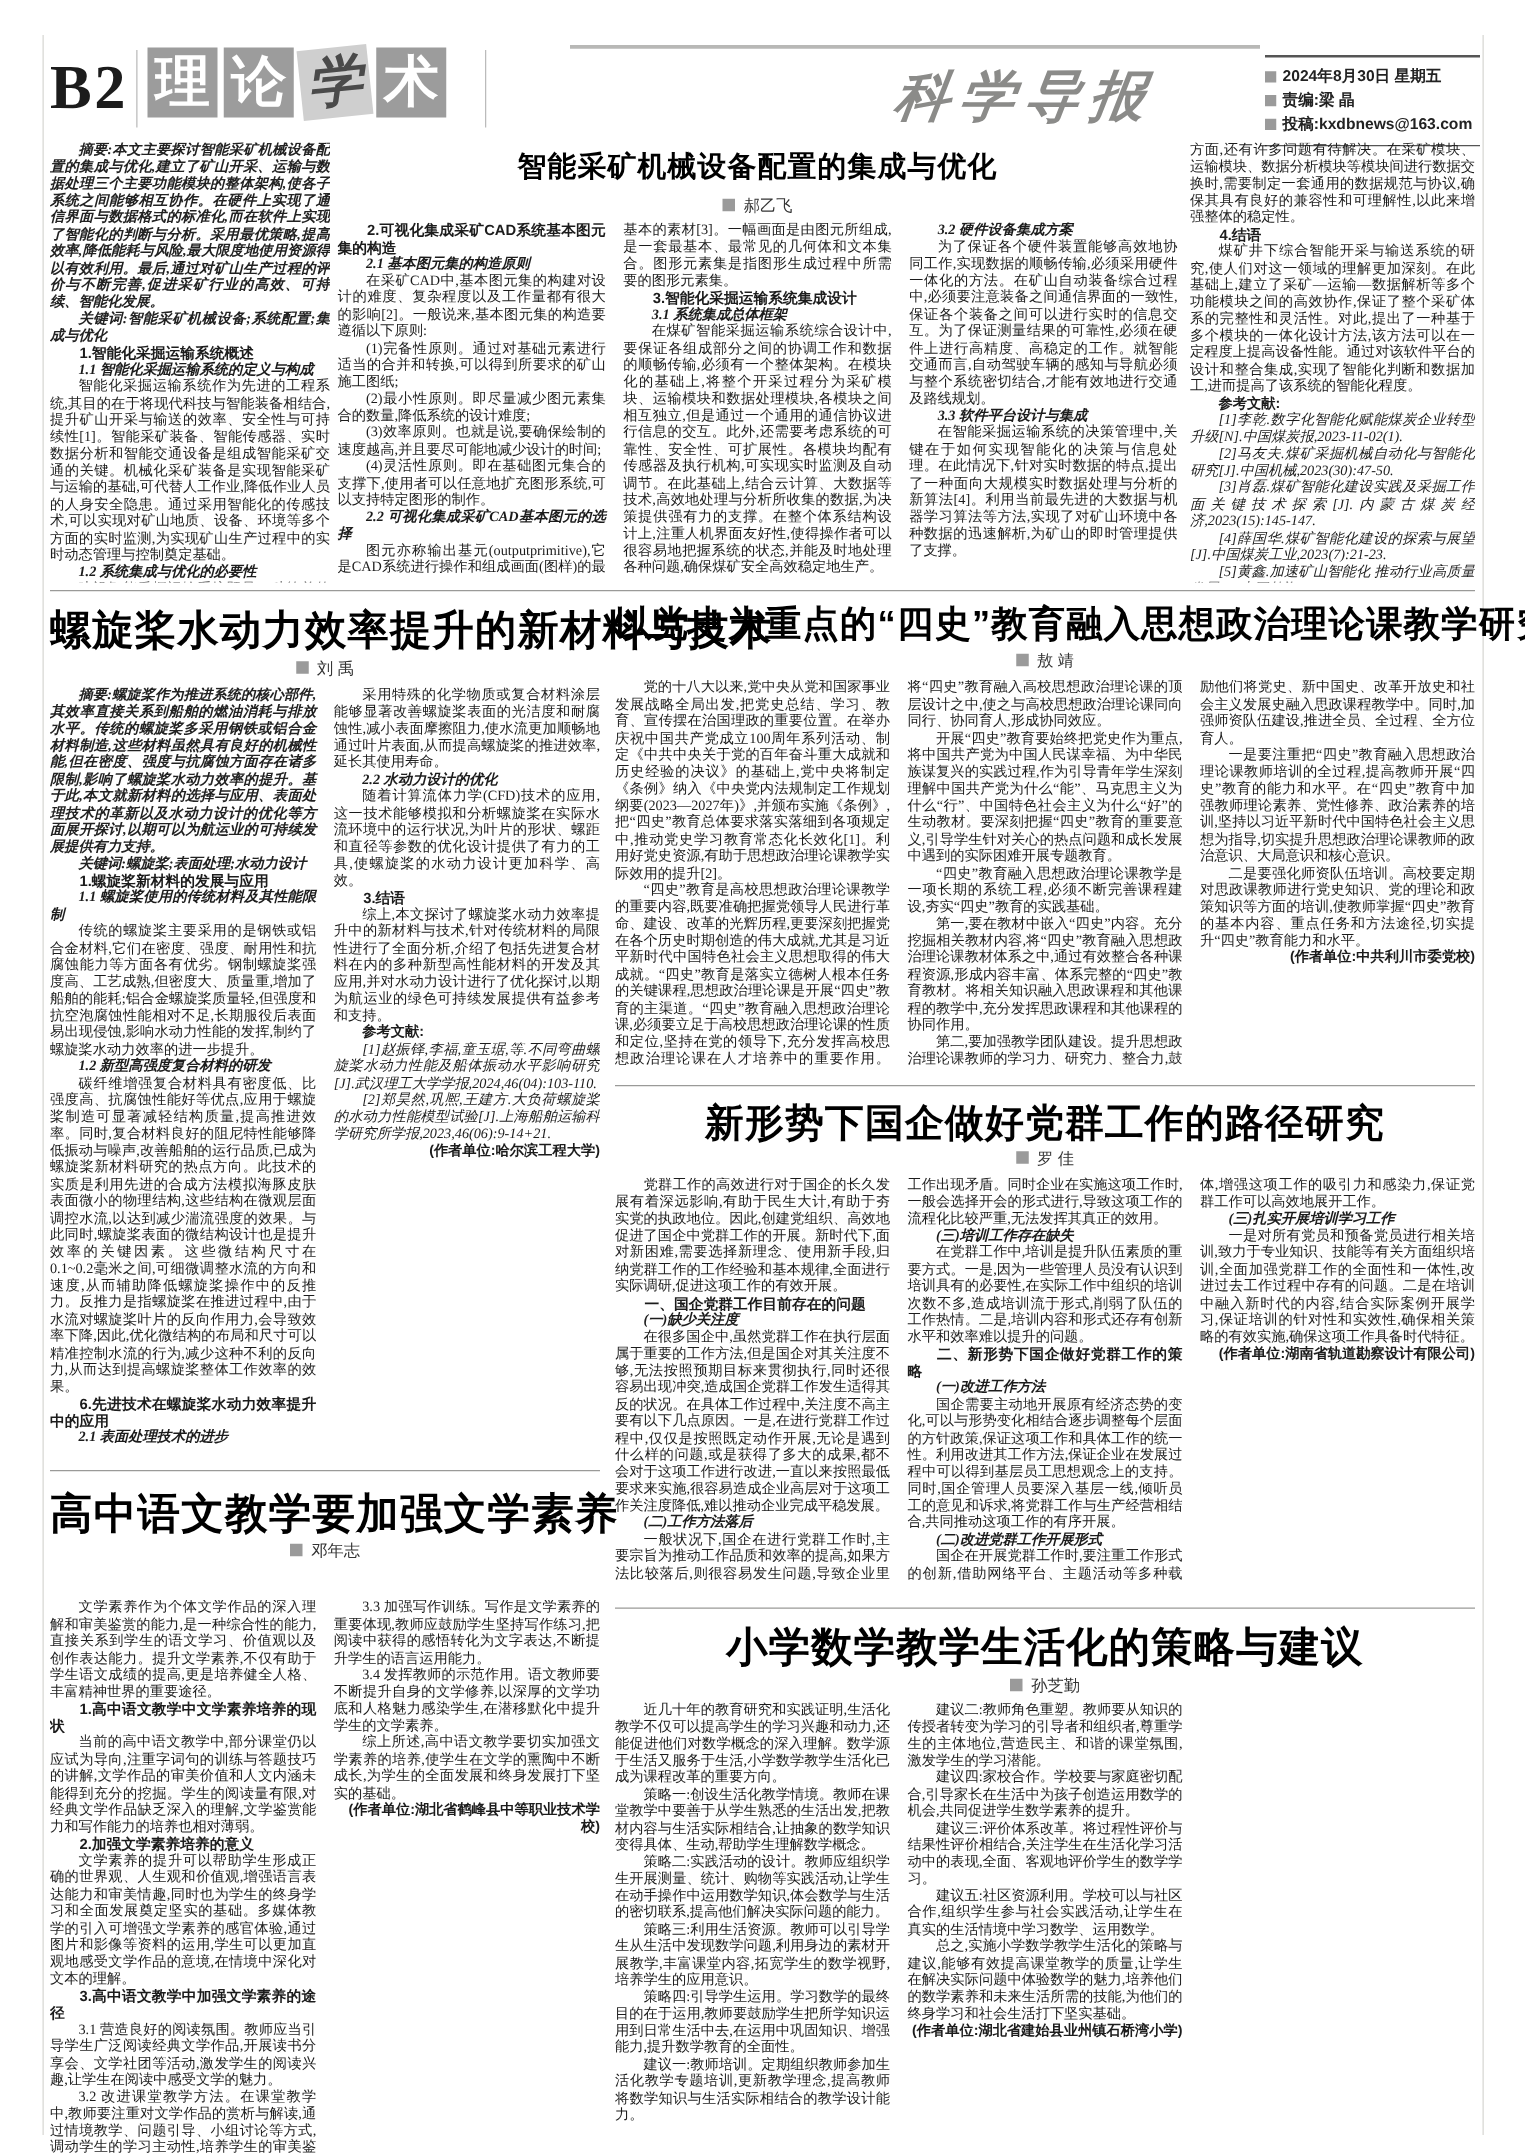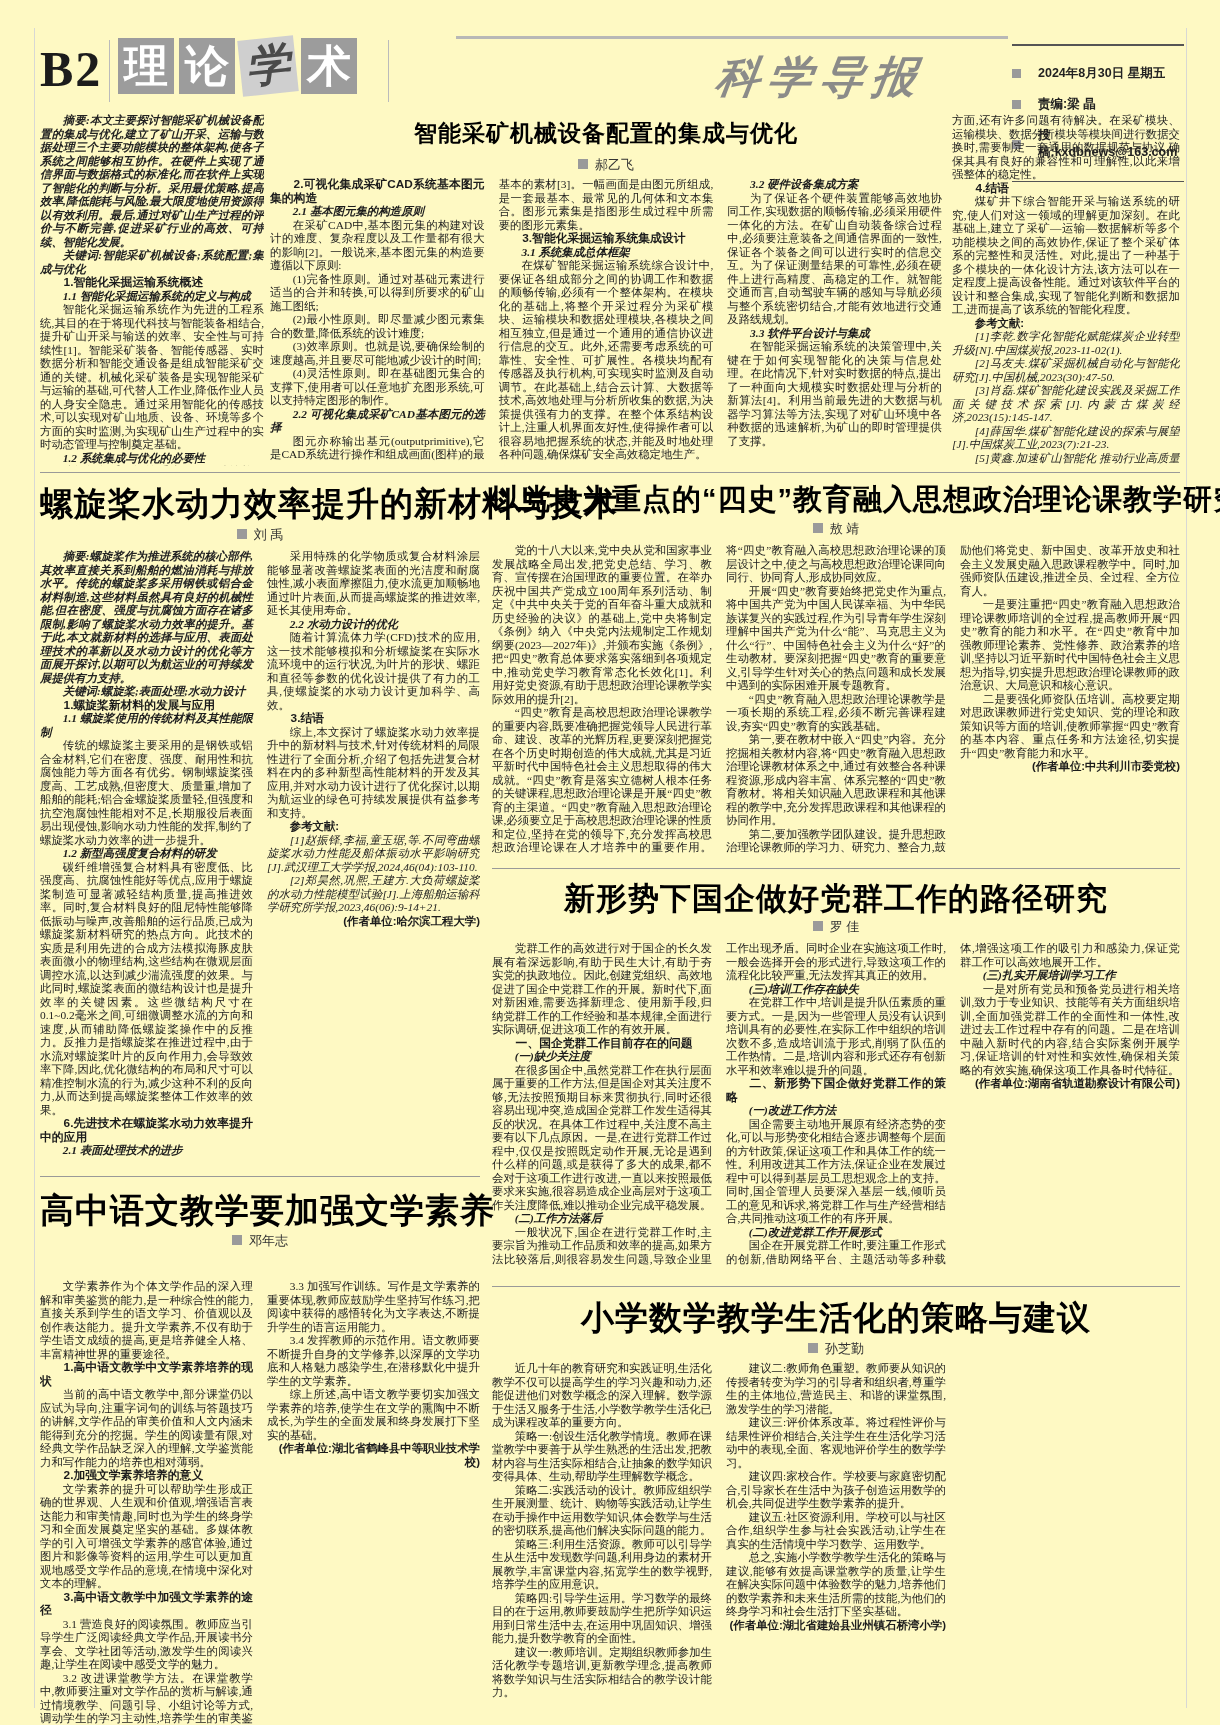--- a/index.html
+++ b/index.html
@@ -1,31 +1,31 @@
 <!DOCTYPE html>
 <html><head>
 <meta charset="utf-8">
 <style>
   html,body{margin:0;padding:0;background:#e8e8e4;}
-  .page{position:relative;width:1220px;height:1725px;background:#fef9c3;margin:0 auto;overflow:hidden;
+  .page{position:relative;width:1220px;height:1725px;background:#ffffff;margin:0 auto;overflow:hidden;
         font-family:"Liberation Serif","DejaVu Serif",serif;color:#1c1c1c;}
   .edge{position:absolute;top:28px;height:1680px;width:1px;background:#d8d8d4;}
   
   .b2{position:absolute;left:40px;top:40px;font-family:"Liberation Serif",serif;font-weight:bold;font-size:50px;letter-spacing:2px;}
   .hv{position:absolute;top:40px;width:1px;height:62px;background:#bbb;}
   .logo{position:absolute;left:118px;top:38px;display:flex;gap:5px;}
   .logo .bx{width:56px;height:56px;background:#9c9c9c;color:#fff;font-family:"Liberation Sans",sans-serif;
             font-weight:bold;font-size:44px;line-height:56px;text-align:center;}
   .logo .bx.alt{background:#cfcfcf;color:#4a4a4a;font-family:"Liberation Serif",serif;font-style:italic;transform:rotate(-6deg);}
   .toprule{position:absolute;left:456px;top:36px;width:552px;height:3px;background:#b8b8b6;}
   .masthead{position:absolute;left:640px;top:48px;width:360px;text-align:center;font-style:italic;font-weight:bold;
             font-size:44px;color:#8b8b89;letter-spacing:8px;transform:skewX(-8deg);}
   .datebox{position:absolute;left:1012px;top:44px;width:172px;border-top:2px solid #555;border-bottom:1px solid #555;
            padding:5px 0 6px 0;font-family:"Liberation Sans",sans-serif;font-size:12.5px;font-weight:bold;color:#222;}
-  .datebox .row{display:flex;align-items:center;gap:17px;margin:14px 0;}
+  .datebox .row{display:flex;align-items:center;gap:5px;margin:2px 0;}
   .sq{display:inline-block;width:9px;height:9px;background:#9a9a9a;flex:0 0 auto;}
   
   .hl{position:absolute;text-align:center;font-family:"Liberation Sans","DejaVu Sans",sans-serif;font-weight:bold;color:#000;letter-spacing:1px;white-space:nowrap;}
   .byline{position:absolute;text-align:center;font-family:"Liberation Sans",sans-serif;font-size:13px;color:#333;}
   .byline .bsq{display:inline-block;width:10px;height:10px;background:#9a9a9a;margin-right:7px;}
   .rule{position:absolute;height:1px;background:#9a9a98;}
   
   .art{position:absolute;overflow:hidden;font-size:11.4px;line-height:13.5px;text-align:justify;column-fill:auto;}
   .art p{margin:0;}
   .t-b,.t-cont{text-indent:2em;}
@@ -195,19 +195,19 @@
   <div class="hl" style="left:492px;top:1296px;width:688px;font-size:33px;">小学数学教学生活化的策略与建议</div>
   <div class="byline" style="left:492px;top:1340px;width:688px;"><span class="bsq"></span><span>孙芝勤</span></div>
   <div class="art cols3" style="left:492px;top:1362px;width:688px;height:352px;">
       <p class="t-b">近几十年的教育研究和实践证明,生活化教学不仅可以提高学生的学习兴趣和动力,还能促进他们对数学概念的深入理解。数学源于生活又服务于生活,小学数学教学生活化已成为课程改革的重要方向。</p>
       <p class="t-b">策略一:创设生活化教学情境。教师在课堂教学中要善于从学生熟悉的生活出发,把教材内容与生活实际相结合,让抽象的数学知识变得具体、生动,帮助学生理解数学概念。</p>
       <p class="t-b">策略二:实践活动的设计。教师应组织学生开展测量、统计、购物等实践活动,让学生在动手操作中运用数学知识,体会数学与生活的密切联系,提高他们解决实际问题的能力。</p>
       <p class="t-b">策略三:利用生活资源。教师可以引导学生从生活中发现数学问题,利用身边的素材开展教学,丰富课堂内容,拓宽学生的数学视野,培养学生的应用意识。</p>
       <p class="t-b">策略四:引导学生运用。学习数学的最终目的在于运用,教师要鼓励学生把所学知识运用到日常生活中去,在运用中巩固知识、增强能力,提升数学教育的全面性。</p>
       <p class="t-b">建议一:教师培训。定期组织教师参加生活化教学专题培训,更新教学理念,提高教师将数学知识与生活实际相结合的教学设计能力。</p>
       <p class="t-b">建议二:教师角色重塑。教师要从知识的传授者转变为学习的引导者和组织者,尊重学生的主体地位,营造民主、和谐的课堂氛围,激发学生的学习潜能。</p>
+      <p class="t-b">建议四:家校合作。学校要与家庭密切配合,引导家长在生活中为孩子创造运用数学的机会,共同促进学生数学素养的提升。</p>
       <p class="t-b">建议三:评价体系改革。将过程性评价与结果性评价相结合,关注学生在生活化学习活动中的表现,全面、客观地评价学生的数学学习。</p>
-      <p class="t-b">建议四:家校合作。学校要与家庭密切配合,引导家长在生活中为孩子创造运用数学的机会,共同促进学生数学素养的提升。</p>
       <p class="t-b">建议五:社区资源利用。学校可以与社区合作,组织学生参与社会实践活动,让学生在真实的生活情境中学习数学、运用数学。</p>
       <p class="t-b">总之,实施小学数学教学生活化的策略与建议,能够有效提高课堂教学的质量,让学生在解决实际问题中体验数学的魅力,培养他们的数学素养和未来生活所需的技能,为他们的终身学习和社会生活打下坚实基础。</p>
       <p class="t-au">(作者单位:湖北省建始县业州镇石桥湾小学)</p>
     </div>
 </div>
 
 </body></html>

